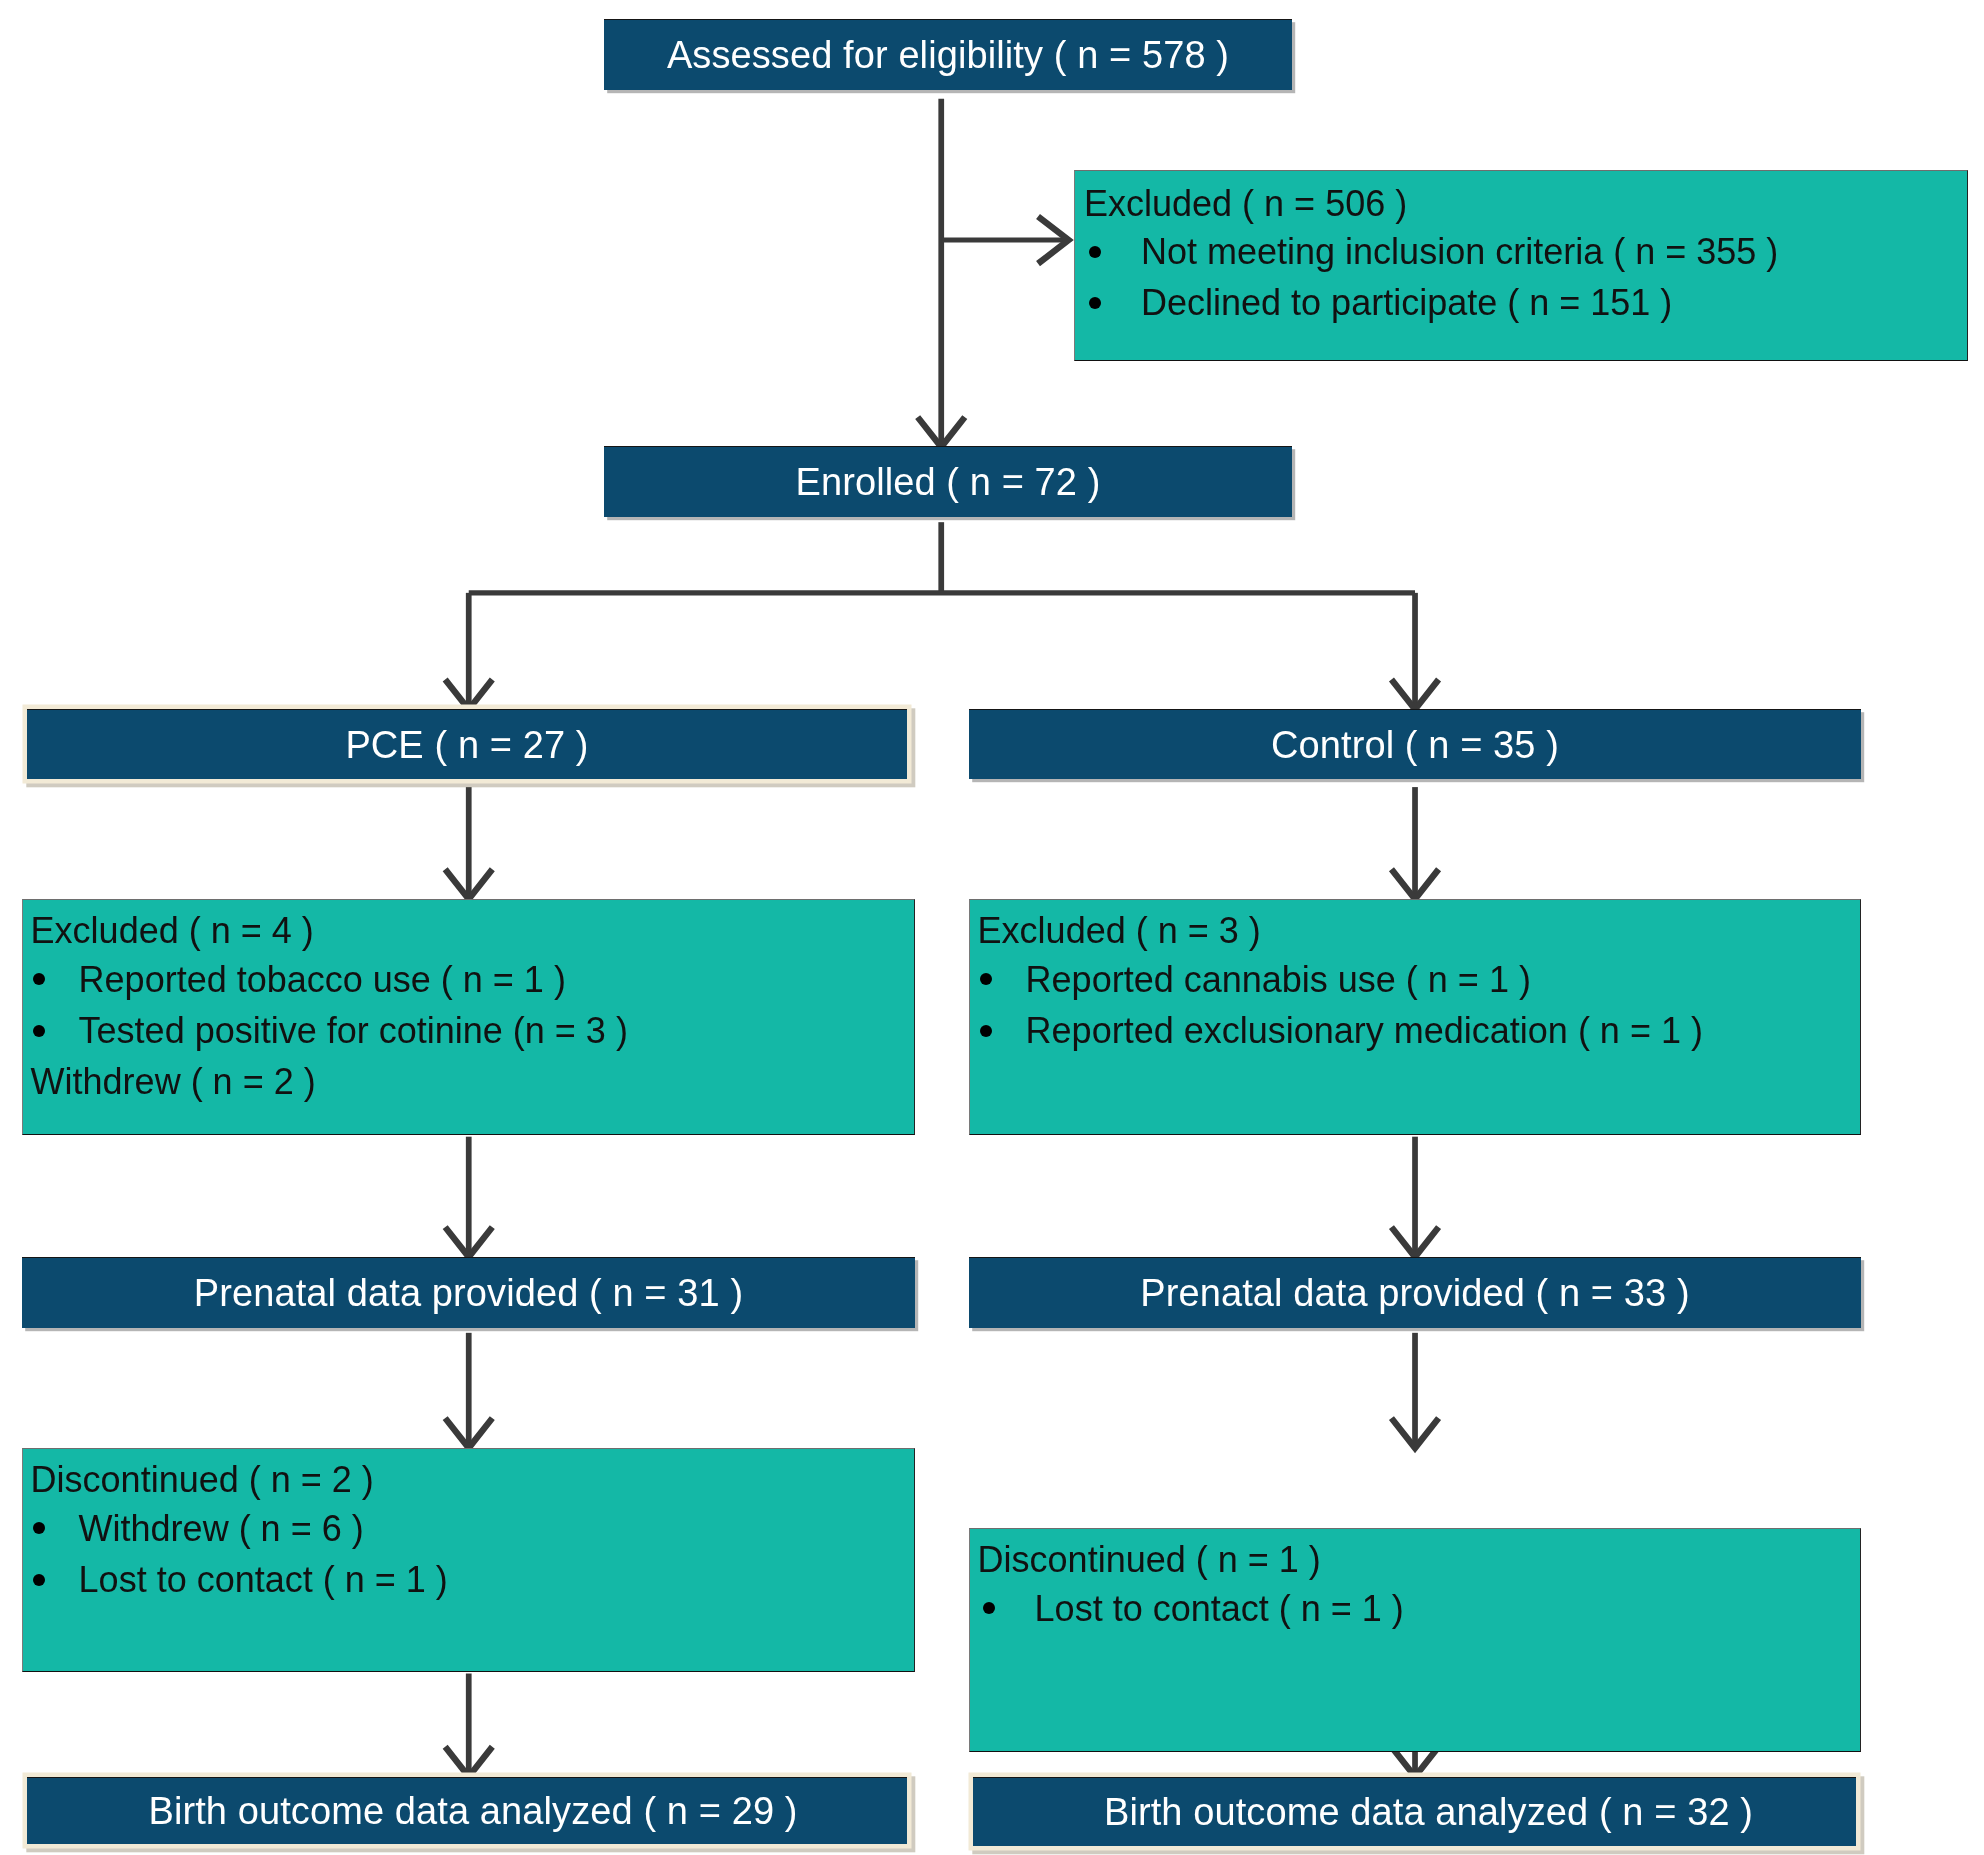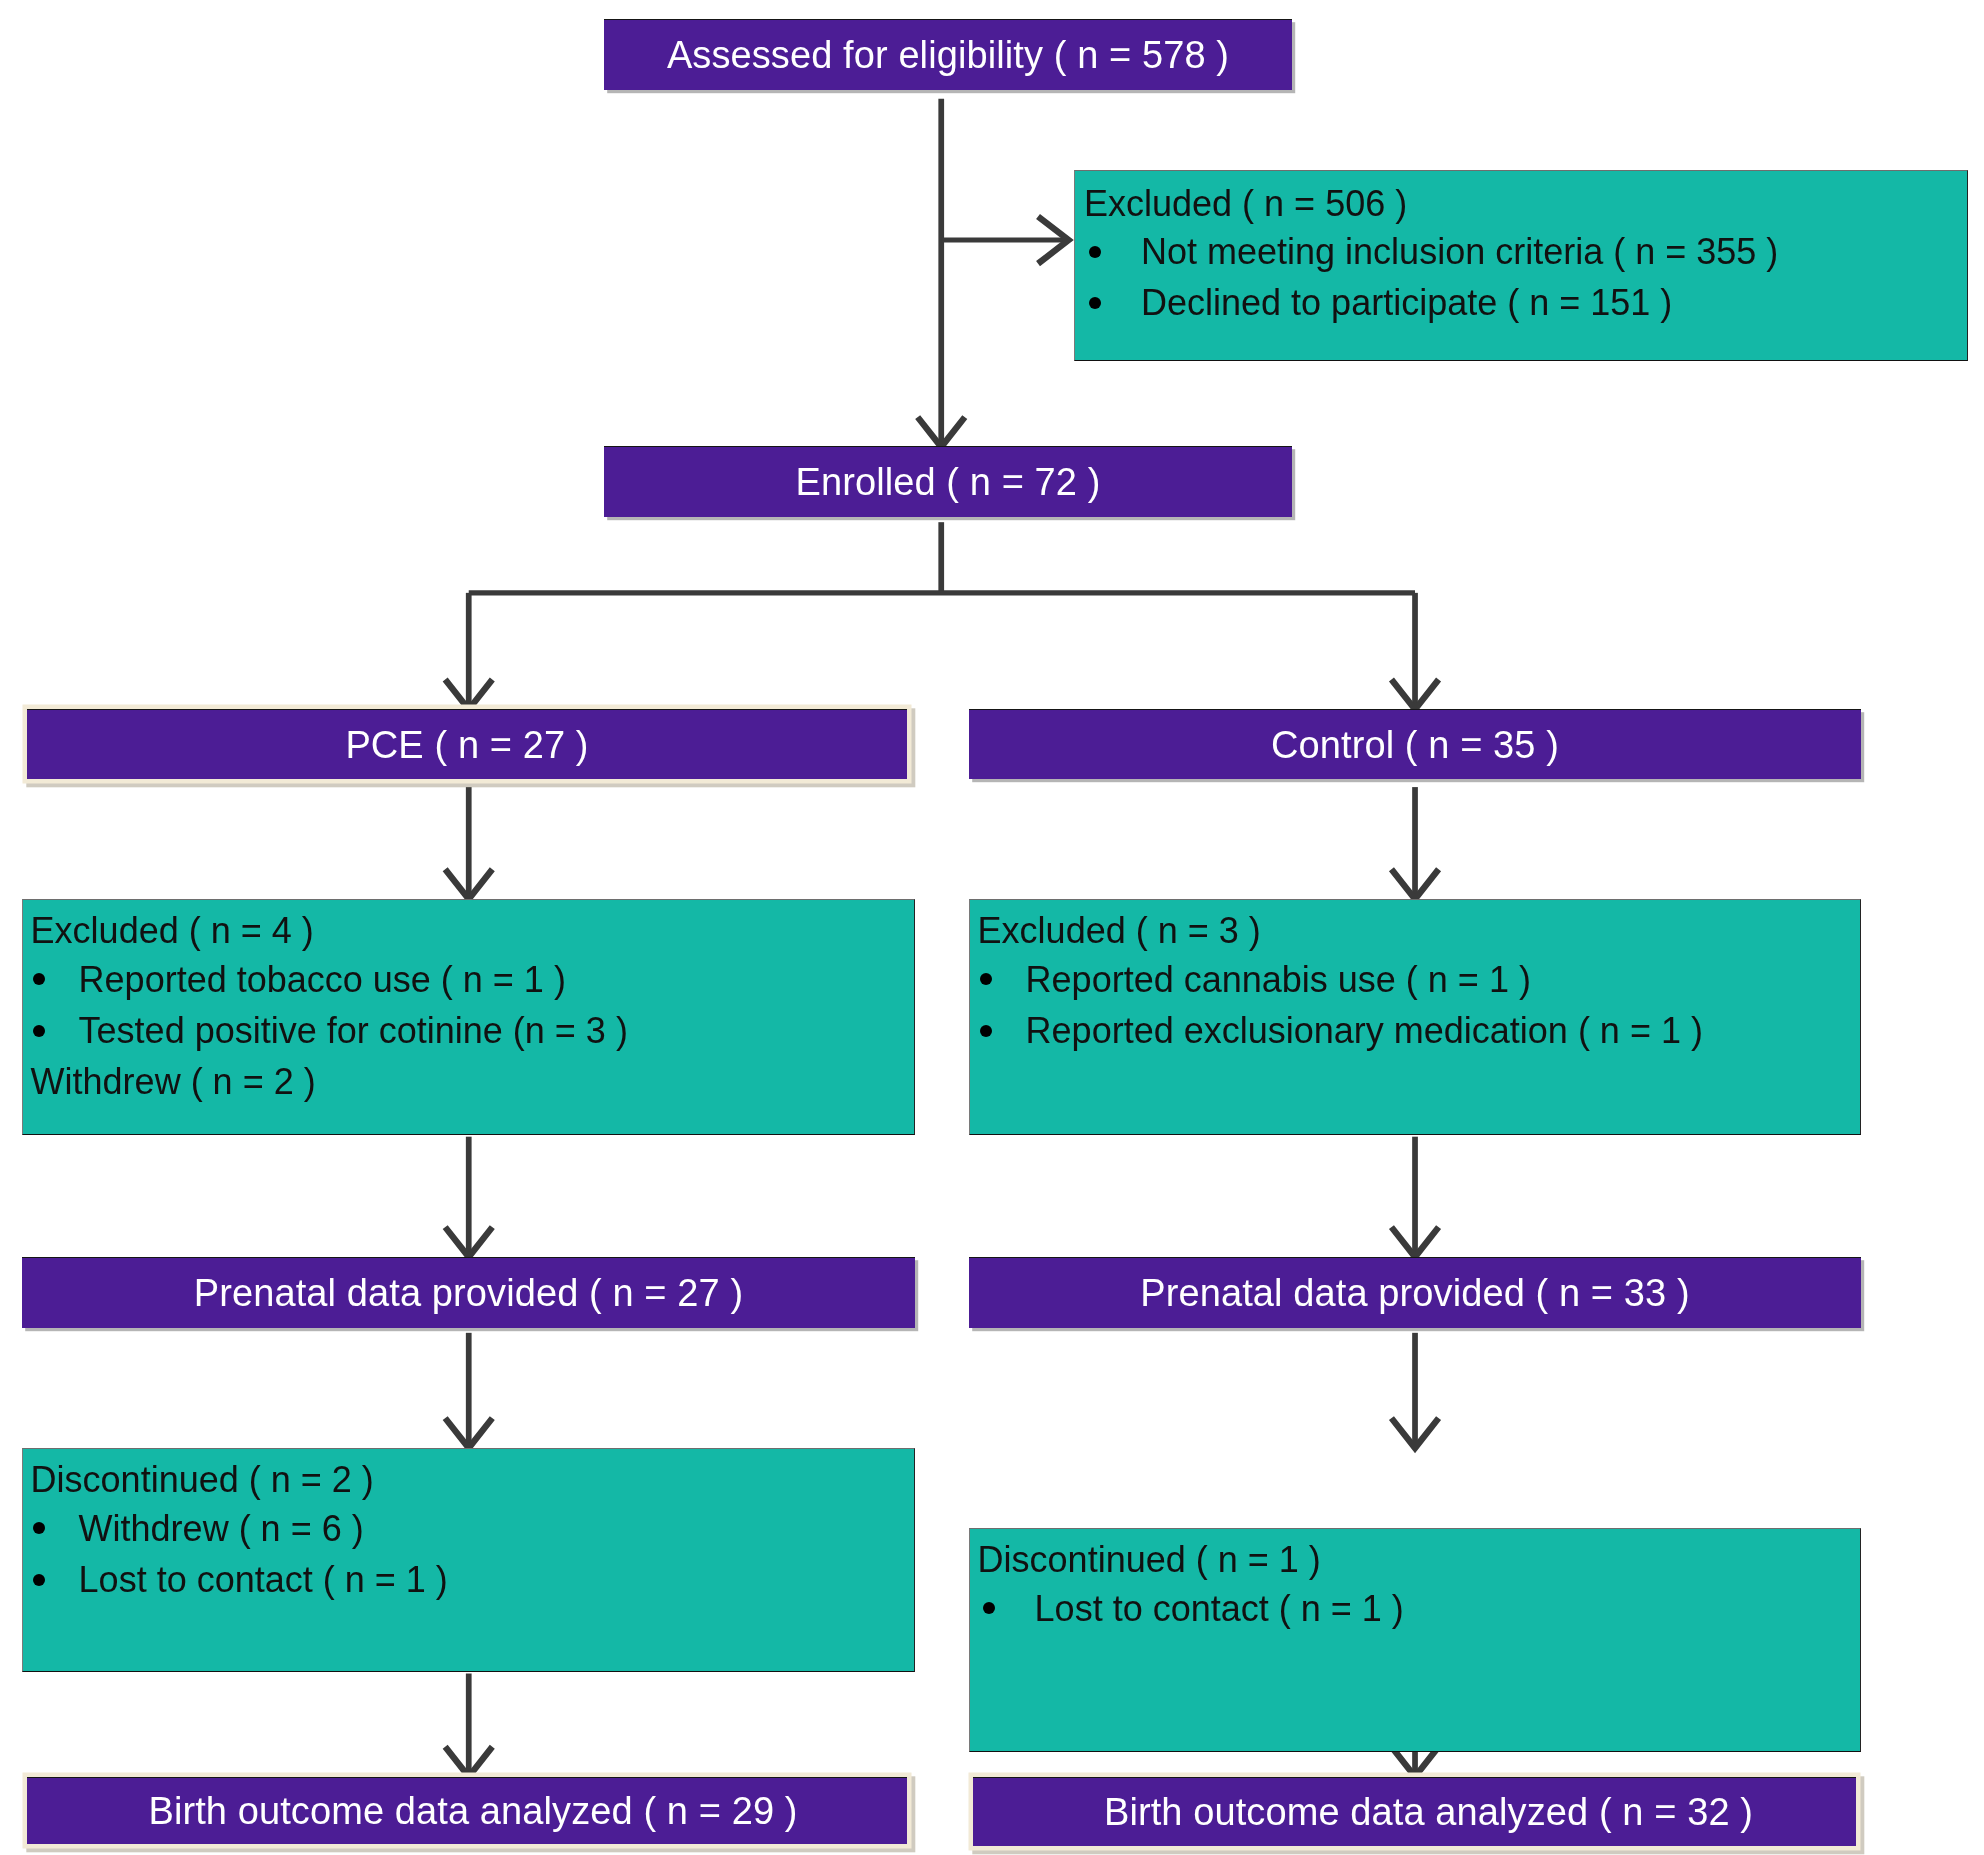--- a/index.html
+++ b/index.html
@@ -22,21 +22,21 @@
     width:1985px;height:1855px;
     pointer-events:none;
   }
   
   .node{
     position:absolute;
     box-sizing:border-box;
     display:flex;
   }
   .node.black{
-    background:#4c1d95;
+    background:#0c4a6e;
     color:#ffffff;
     align-items:center;
     justify-content:center;
     text-align:center;
     border-top:1.9px solid #151515;
     box-shadow: 3.2px 3.2px 0 0 rgba(120,120,120,0.55);
   }
   .node.black.cream{
     box-shadow: 0 0 0 4.5px #f2ead6, 3.8px 3.8px 0 4.5px rgba(150,140,115,0.45);
   }
@@ -185,21 +185,21 @@
         <span class="t-body">Reported cannabis use ( n = 1 )</span>
       </li>
       <li>
         <span class="dot"></span>
         <span class="t-body">Reported exclusionary medication ( n = 1 )</span>
       </li>
     </ul>
   </div>
 
   <div class="node black" style="left:22px; top:1257px; width:893px; height:71px;">
-    <span class="label t-hdr">Prenatal data provided ( n = 27 )</span>
+    <span class="label t-hdr">Prenatal data provided ( n = 31 )</span>
   </div>
 
   <div class="node black" style="left:969px; top:1257px; width:892px; height:71px;">
     <span class="label t-hdr">Prenatal data provided ( n = 33 )</span>
   </div>
 
   <div class="node light" style="left:22px; top:1448px; width:893px; height:224px; padding:10.2px 7.6px 5.1px 7.6px;">
     <span class="blk-line t-body">Discontinued ( n = 2 )</span>
     <ul class="bullets tight">
       <li>

